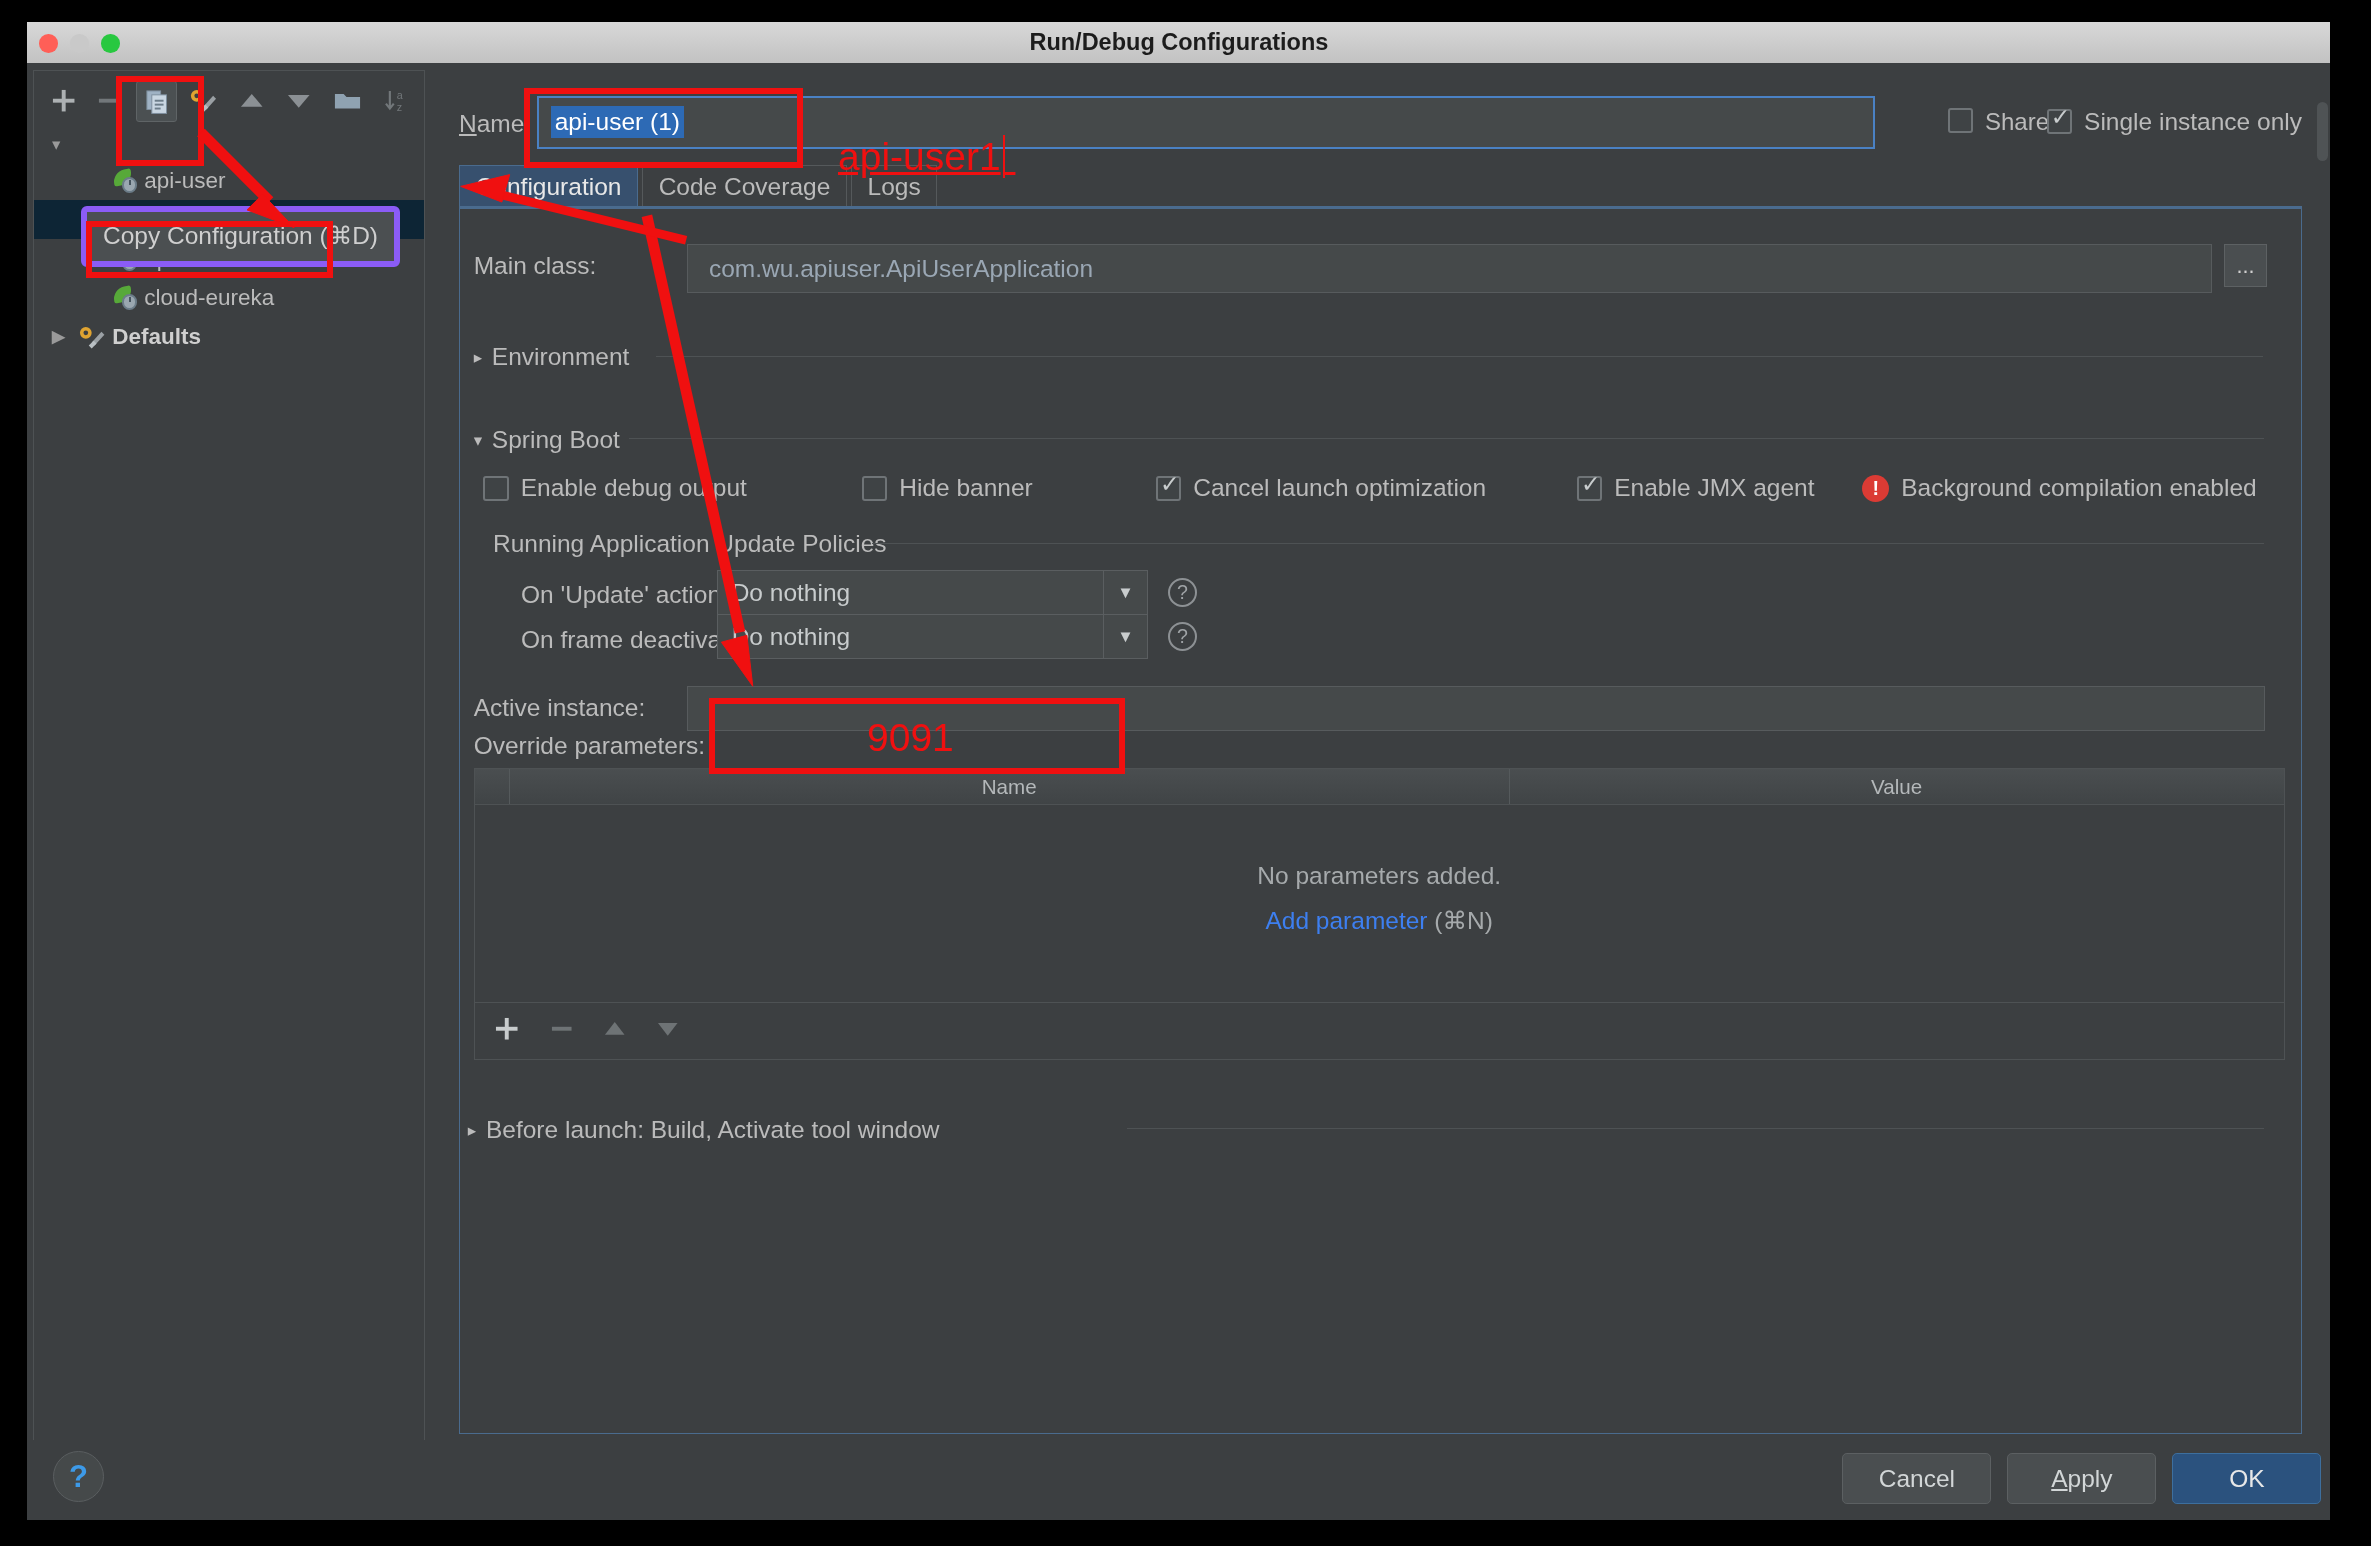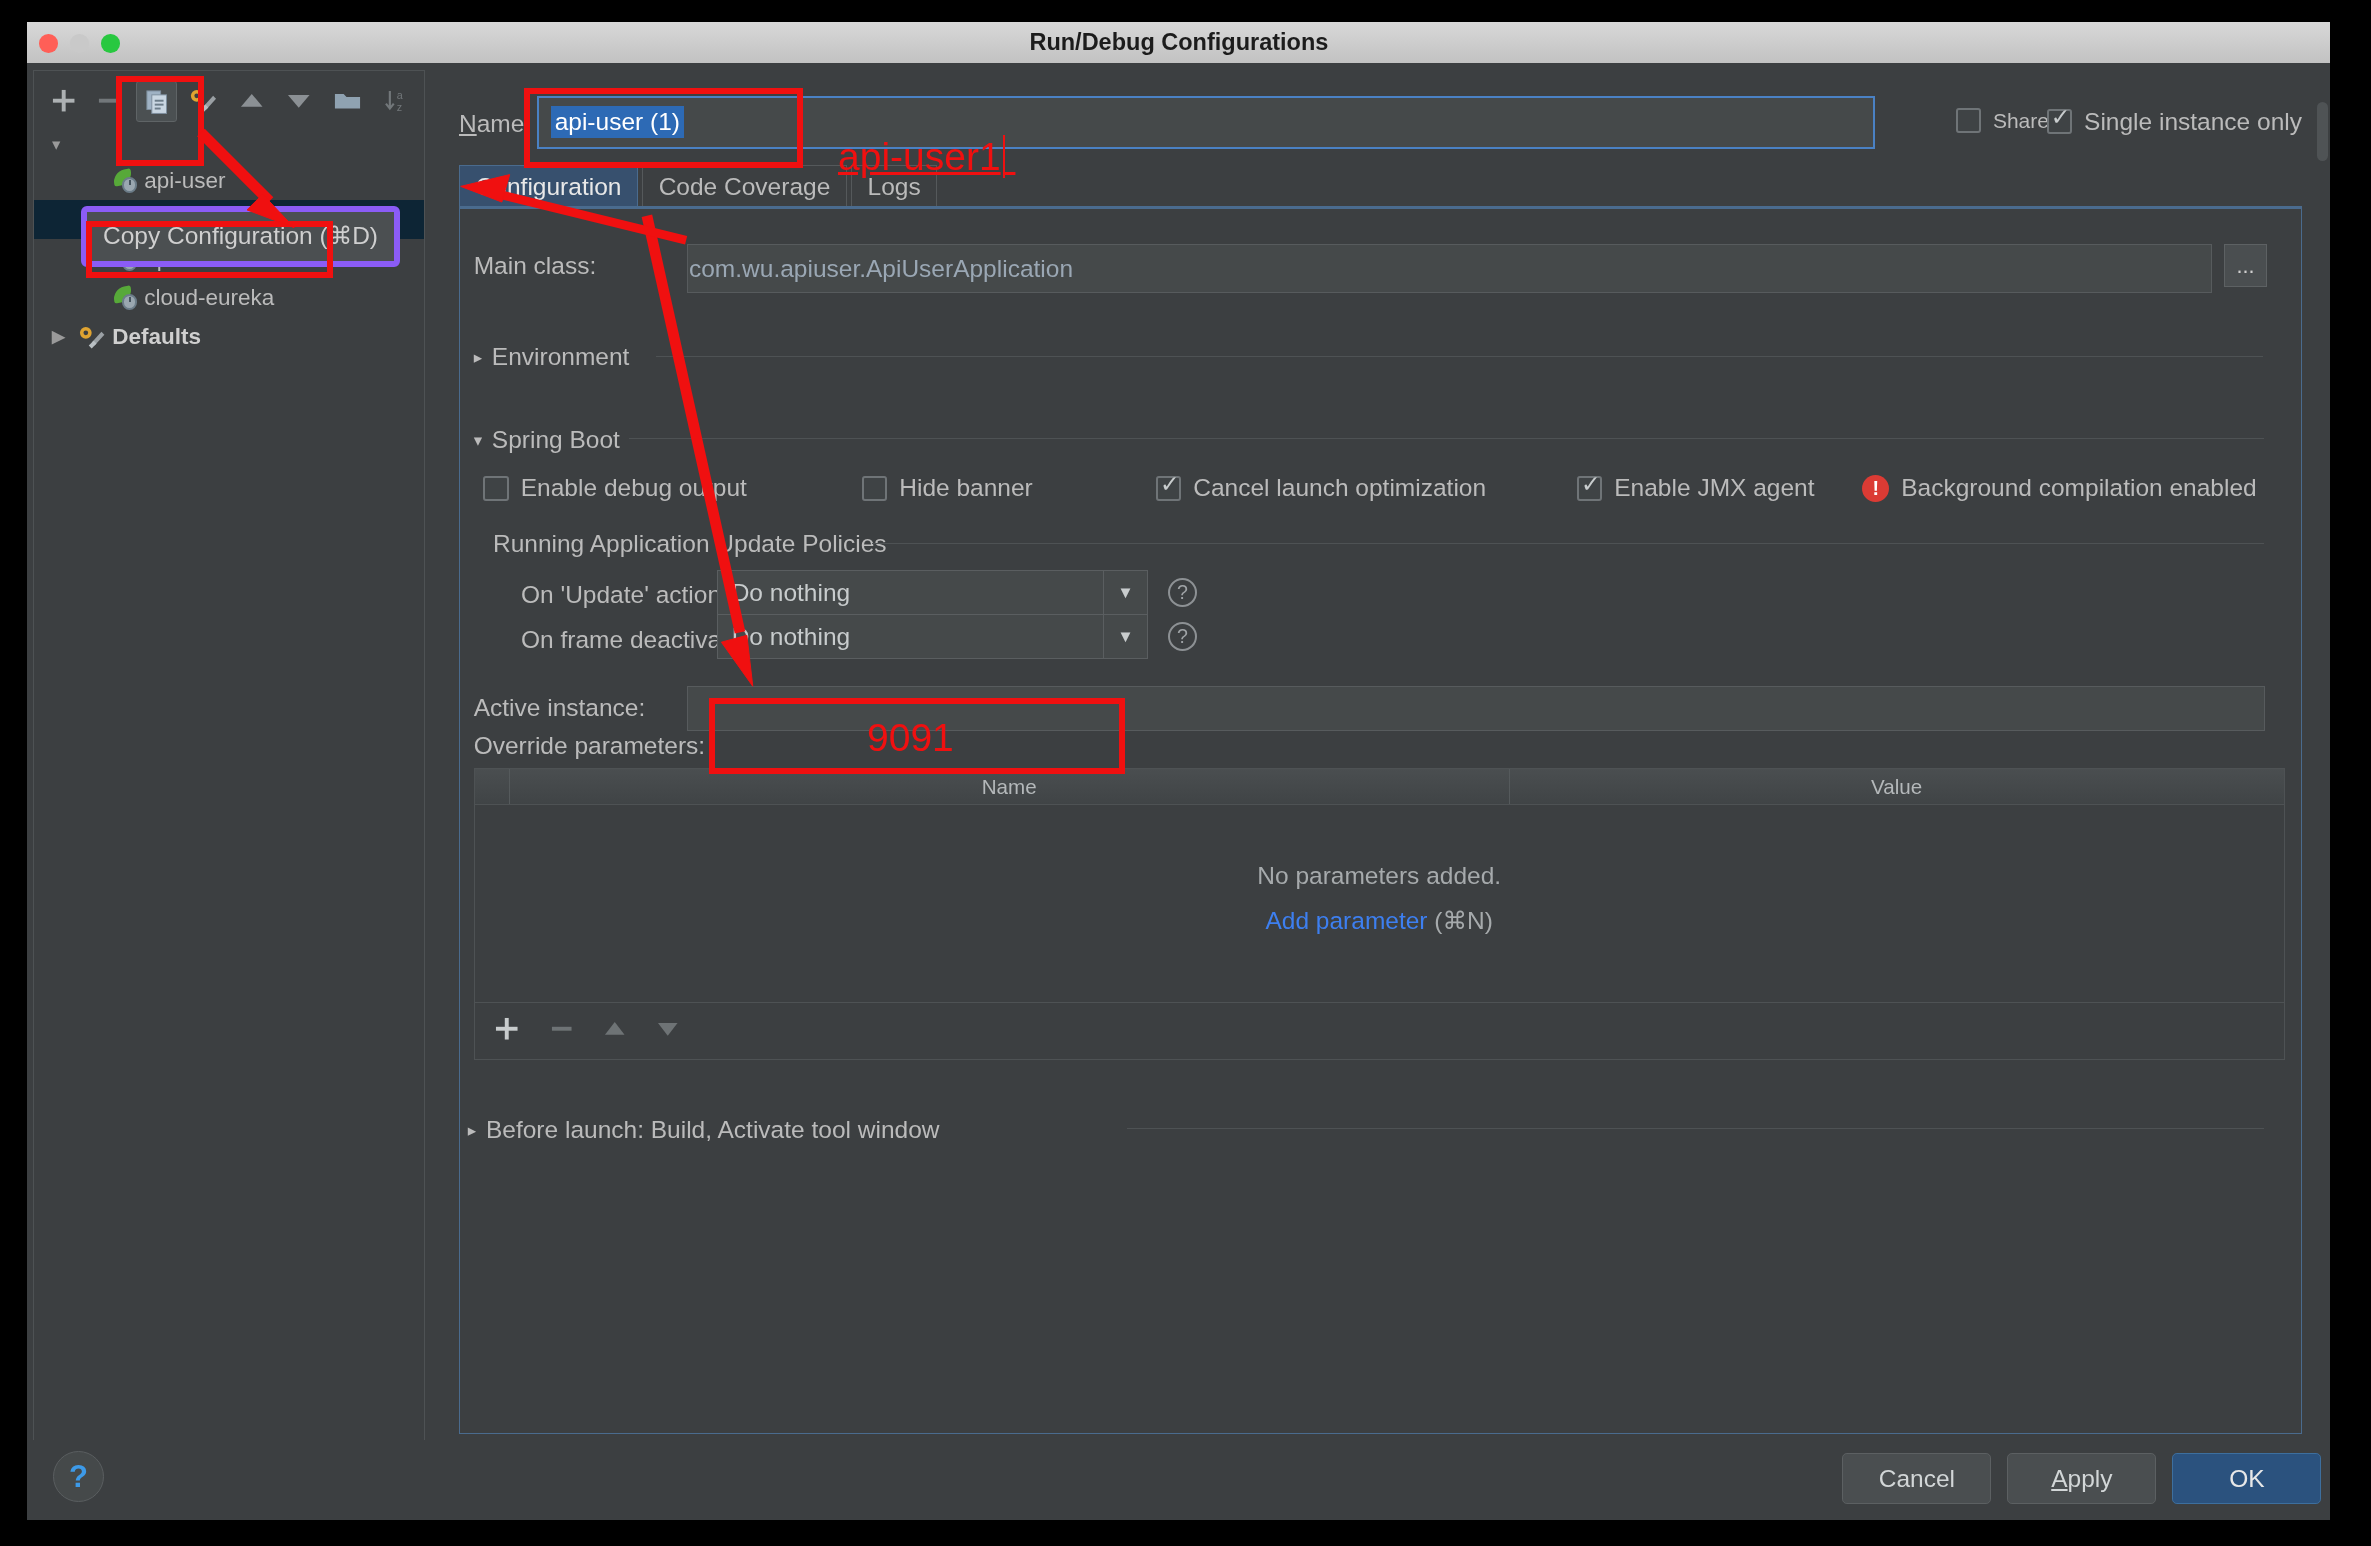--- a/index.html
+++ b/index.html
@@ -205,22 +205,22 @@
   }
   #name-value {
     font-size: 24.5px;
     color: #ffffff;
     background: #2d6ab5;
     padding: 2px 3.9px;
   }
   #share-box {
     position: absolute;
     right: 253px; top: 11.8px;
-    display: flex; align-items: flex-end;
-    font-size: 21px; color: #bbbbbb;
+    display: flex; align-items: flex-start;
+    font-size: 24px; color: #bbbbbb;
   }
   #single-box {
     position: absolute;
     right: 0; top: 11.8px;
     display: flex; align-items: center;
     font-size: 24.5px; color: #bbbbbb;
   }
   .cb {
     width: 25.5px; height: 25.5px;
     border: 2px solid #6f7477;
@@ -288,21 +288,21 @@
     font-size: 24.5px;
     color: #bbbbbb;
   }
   .field {
     position: absolute;
     background: #45494a;
     border: 1px solid #575b5d;
     box-sizing: border-box;
     display: flex;
     align-items: center;
-    padding-left: 1px;
+    padding-left: 21px;
     font-size: 24.5px;
     color: #9aa7b4;
   }
   .browse-btn {
     position: absolute;
     width: 43px; height: 43px;
     background: #4a4e50;
     border: 1px solid #5d6163;
     box-sizing: border-box;
     color: #cfcfcf;

